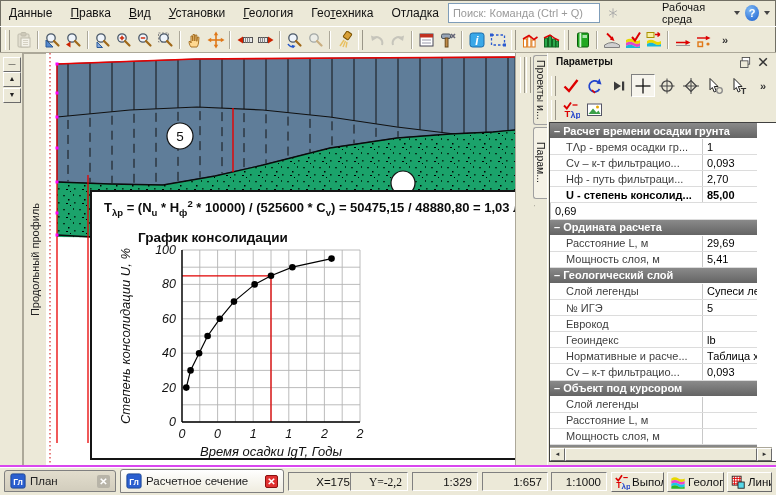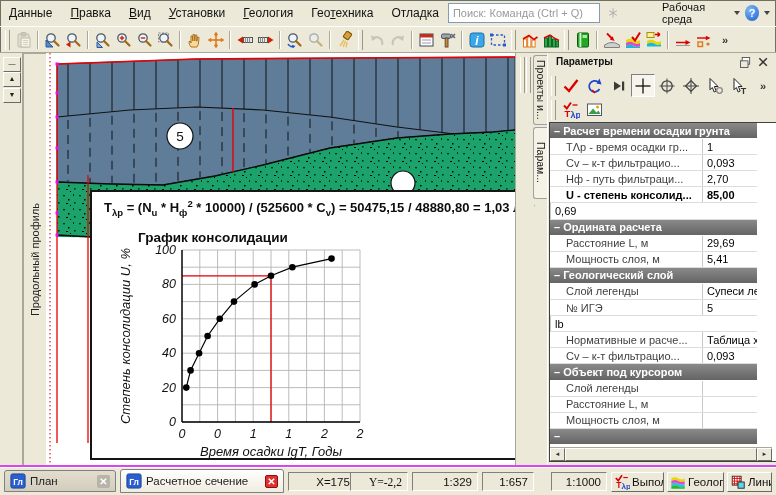--- a/index.html
+++ b/index.html
@@ -683,20 +683,25 @@
             </div>
             <div class="prow">
               <span class="lab">Слой легенды</span>
               <span class="val">Супеси лес</span>
             </div>
             <div class="prow">
               <span class="lab">№ ИГЭ</span>
               <span class="val">5</span>
             </div>
             <div class="prow">
+              <span class="lab">Еврокод</span>
+              <span class="val"></span>
+            </div>
+            <div class="prow">
+              <span class="lab">Геоиндекс</span>
               <span class="val">lb</span>
             </div>
             <div class="prow">
               <span class="lab">Нормативные и расче...</span>
               <span class="val">Таблица ха</span>
             </div>
             <div class="prow">
               <span class="lab">Сv – к-т фильтрацио...</span>
               <span class="val">0,093</span>
             </div>
@@ -751,21 +756,21 @@
             <text x="9" y="13" text-anchor="middle" font-size="9.5" font-weight="bold" fill="#fff">Гл</text>
           </svg>
         </span>
       <span style="flex:1">Расчетное сечение</span>
       <span class="tclose red">✕</span>
     </div>
     <div id="statusFields">
         <div class="sfield" style="left: 288px; width: 71px; text-align: center;">X=175,</div>
         <div class="sfield" style="left: 350px; width: 58px; font-family: Liberation Serif, serif;">Y=-2,2</div>
         <div class="sfield" style="left: 412px; width: 66px;">1:329</div>
-        <div class="sfield" style="left: 482px; width: 52px;">1:657</div>
+        <div class="sfield" style="left: 482px; width: 66px;">1:657</div>
         <div class="sfield" style="left: 551px; width: 56px;">1:1000</div>
       </div>
     <div id="statusButtons">
         <div class="sbtnbar" style="left: 611px; width: 53px;">
           <span style="display: inline-flex;">
             <svg viewBox="0 0 18 18" width="16" height="16" style="pointer-events:none">
               <path d="M2,4.5 L4.8,7.5 L9,1.5" fill="none" stroke="#d00" stroke-width="1.9"></path>
               <line x1="10.5" y1="4" x2="15.5" y2="4" stroke="#d00" stroke-width="1.3"></line>
               <text x="2.5" y="16" font-size="9.5" font-weight="bold" fill="#d00">T</text>
               <text x="8.5" y="16.5" font-size="9" font-weight="bold" fill="#2244cc">λp</text>

